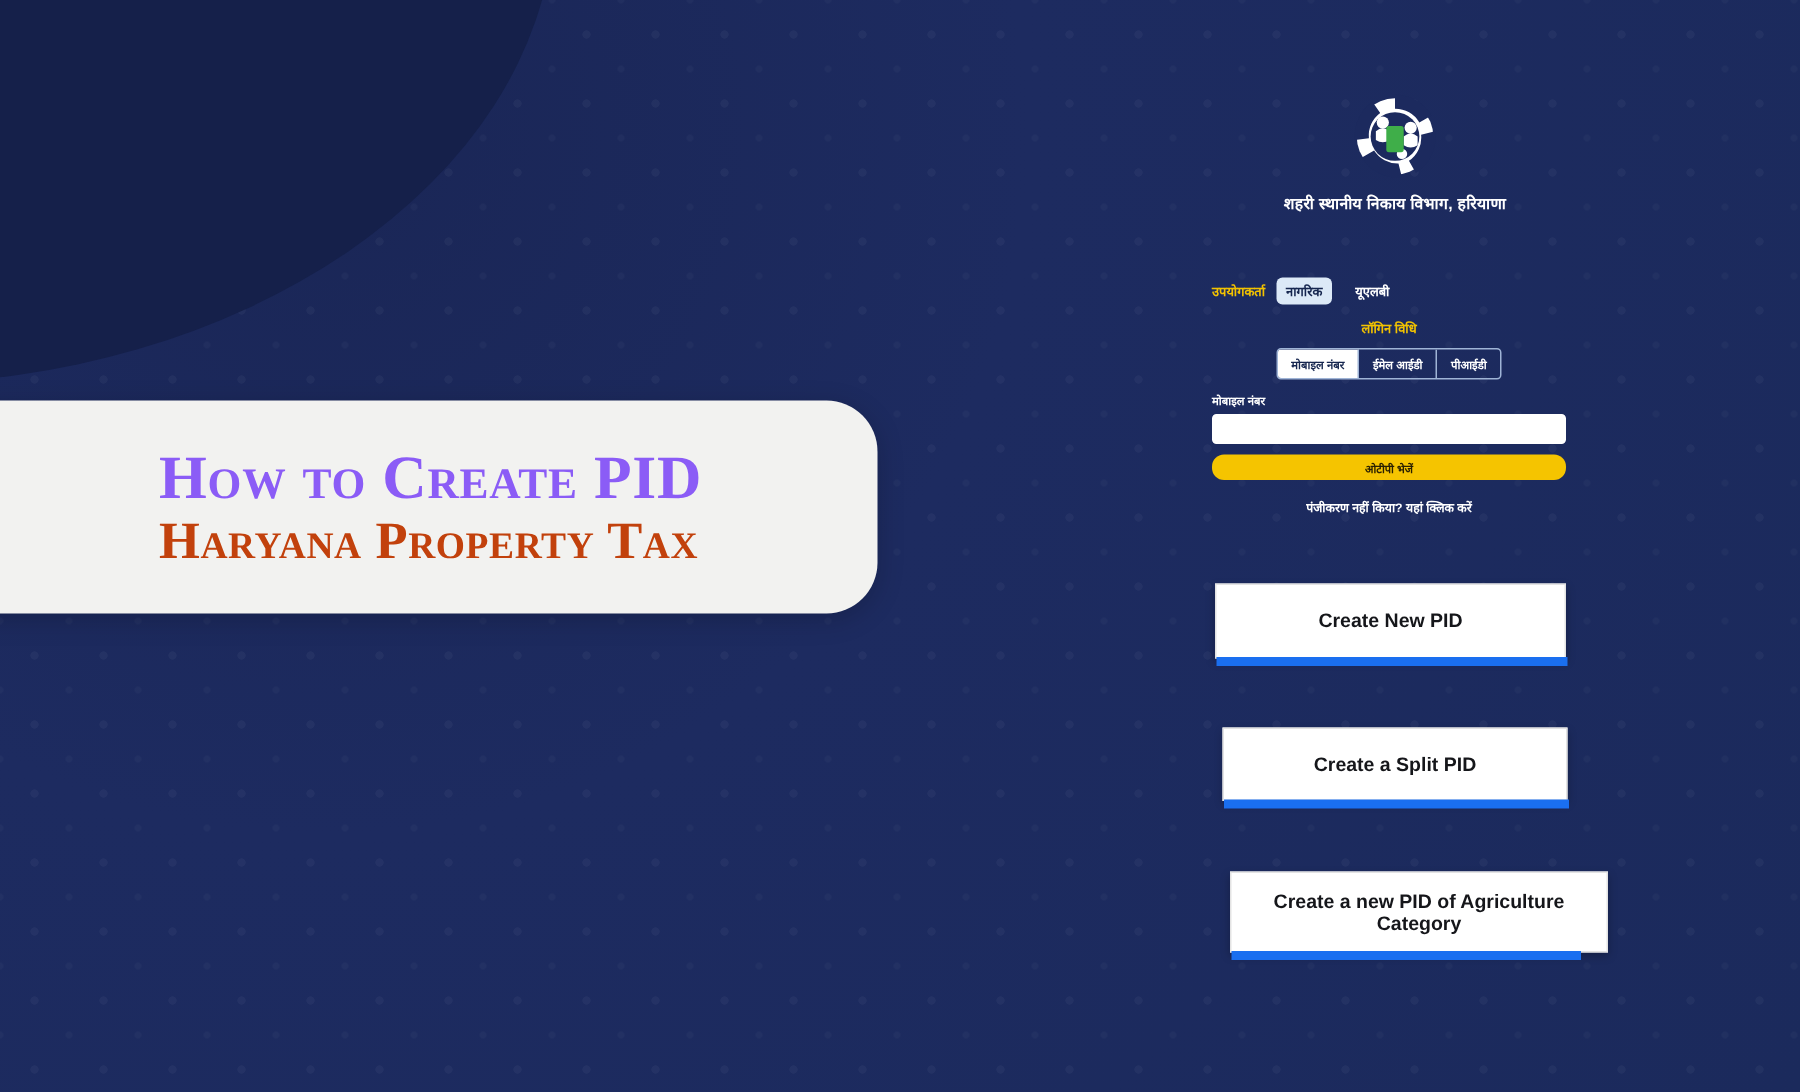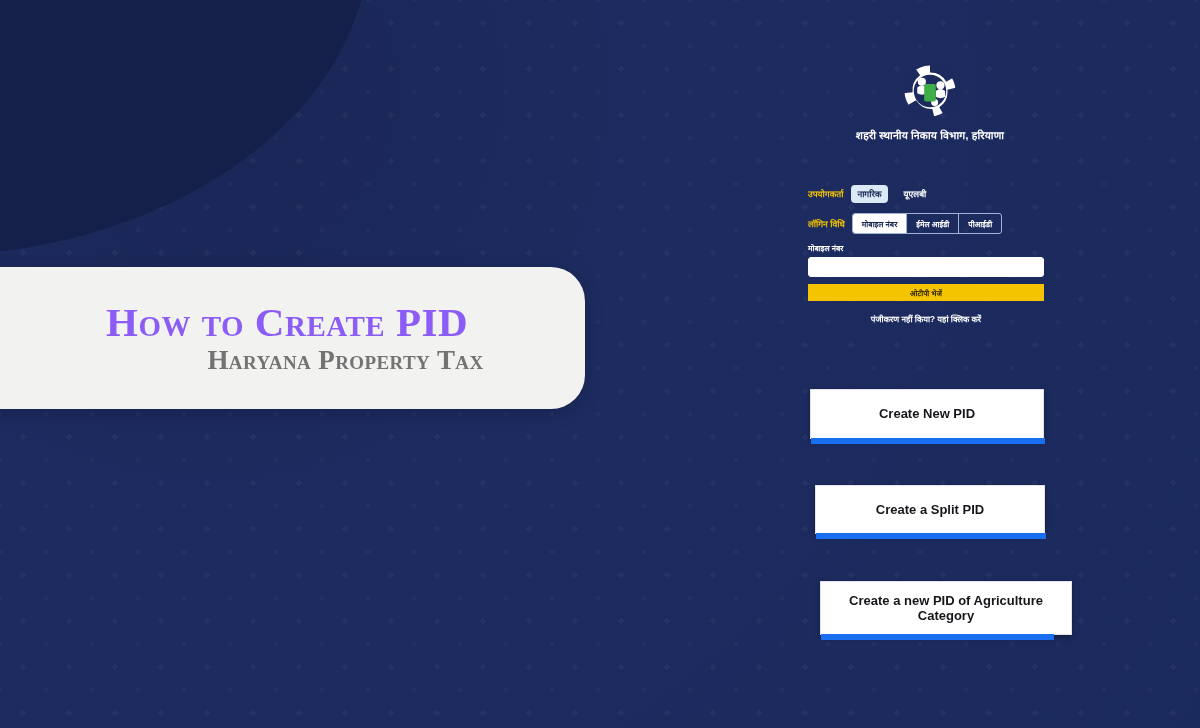--- a/index.html
+++ b/index.html
@@ -89,27 +89,26 @@
     font-size: 41px;
     letter-spacing: 0.5px;
     color: #8b5cf6;
     line-height: 1.08;
     white-space: nowrap;
   }
   .headline-line2 {
     font-family: "Liberation Serif", serif;
     font-variant: small-caps;
     font-weight: 700;
-    font-size: 27px;
+    font-size: 35px;
     letter-spacing: 0.4px;
-    color: #737373;
+    color: #c2410c;
     line-height: 1.1;
     margin-top: 2px;
     white-space: nowrap;
-    text-align: center;
   }
 
   
   .app-col {
     position: absolute;
     left: 770px;
     top: 0;
     width: 320px;
     height: 728px;
   }
@@ -169,20 +168,21 @@
   .role-tab.active {
     background: #dce9f7;
     color: #16264f;
   }
 
   .method-row {
     display: flex;
     align-items: center;
     gap: 7px;
     margin-top: 8px;
+    flex-direction: column;
   }
   .method-group {
     display: flex;
     border: 1px solid #9fb4d6;
     border-radius: 3px;
     overflow: hidden;
     height: 19px;
   }
   .method-tab {
     font-size: 7.6px;
@@ -219,21 +219,21 @@
     padding: 0 6px;
     color: #16264f;
     font-family: "Liberation Sans", sans-serif;
   }
   .otp-btn {
     margin-top: 7px;
     width: 100%;
     height: 17px;
     background: #f5c400;
     border: none;
-    border-radius: 0;
+    border-radius: 8px;
     color: #2a2000;
     font-size: 7.4px;
     font-weight: 700;
     cursor: pointer;
     font-family: "Liberation Sans", sans-serif;
   }
   .register-link {
     margin-top: 12px;
     text-align: center;
     font-size: 8.2px;

